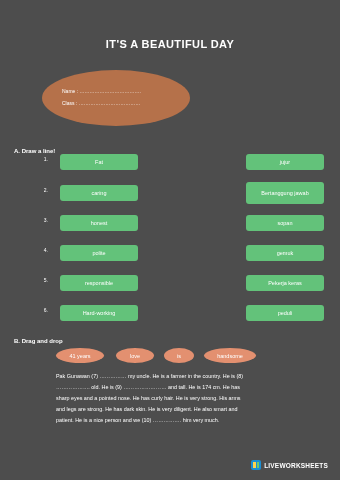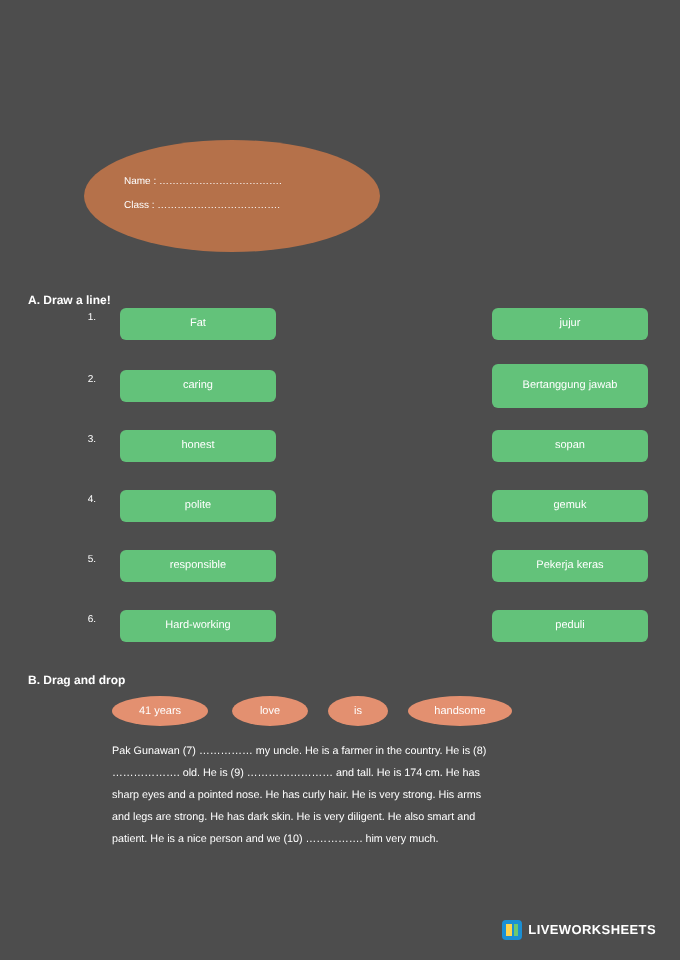--- a/index.html
+++ b/index.html
@@ -157,20 +157,21 @@
     font-weight: bold;
     color: #ffffff;
     letter-spacing: 0.2px;
   }
 </style>
 </head>
 <body>
 
 <div class="sheet">
 
+  <div class="title">IT'S A BEAUTIFUL DAY</div>
 
   <div class="name-oval"></div>
   <div class="name-line n1">Name  : ……………………………….</div>
   <div class="name-line n2">Class  : ……………………………….</div>
 
   <div class="section-label sec-a">A.   Draw a line!</div>
 
   <div class="num" style="left:38px; top:156px;">1.</div>
   <div class="pill left" style="top:154px;">Fat</div>
 

